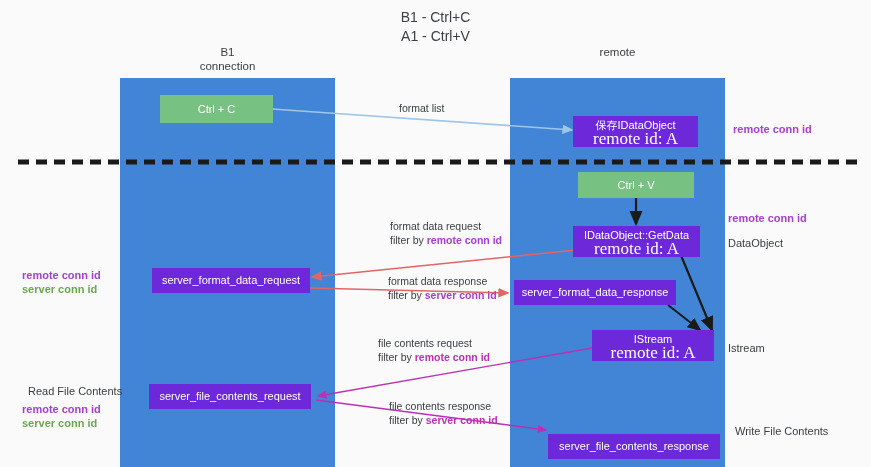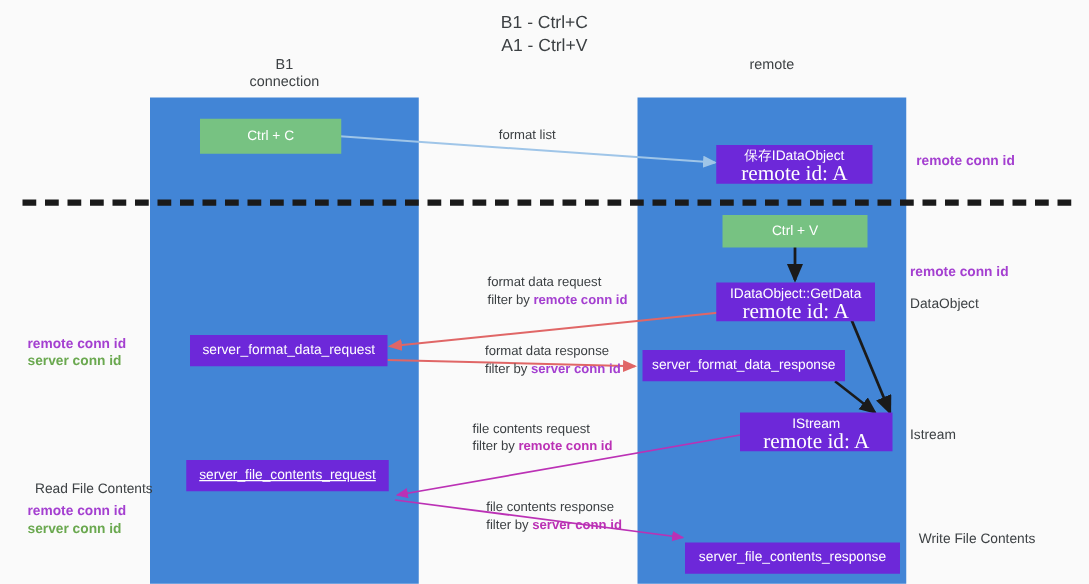--- a/index.html
+++ b/index.html
@@ -133,21 +133,21 @@
 
   <div class="box orange" style="left:152px;top:268px;width:158px;height:25px;">
     <span>server_format_data_request</span>
   </div>
 
   <div class="box orange" style="left:592px;top:330px;width:122px;height:31px;">
     <span>IStream</span>
     <span class="l2">remote id: A</span>
   </div>
 
-  <div class="box orange" style="left:149px;top:368px;width:162px;height:25px;text-decoration:underline;">
+  <div class="box orange" style="left:149px;top:384px;width:162px;height:25px;">
     <span>server_file_contents_request</span>
   </div>
 
   <div class="box orange" style="left:548px;top:434px;width:172px;height:25px;">
     <span>server_file_contents_response</span>
   </div>
 
   <div class="elabel" style="left:399px;top:101px;">
     <span>format list</span>
   </div>

